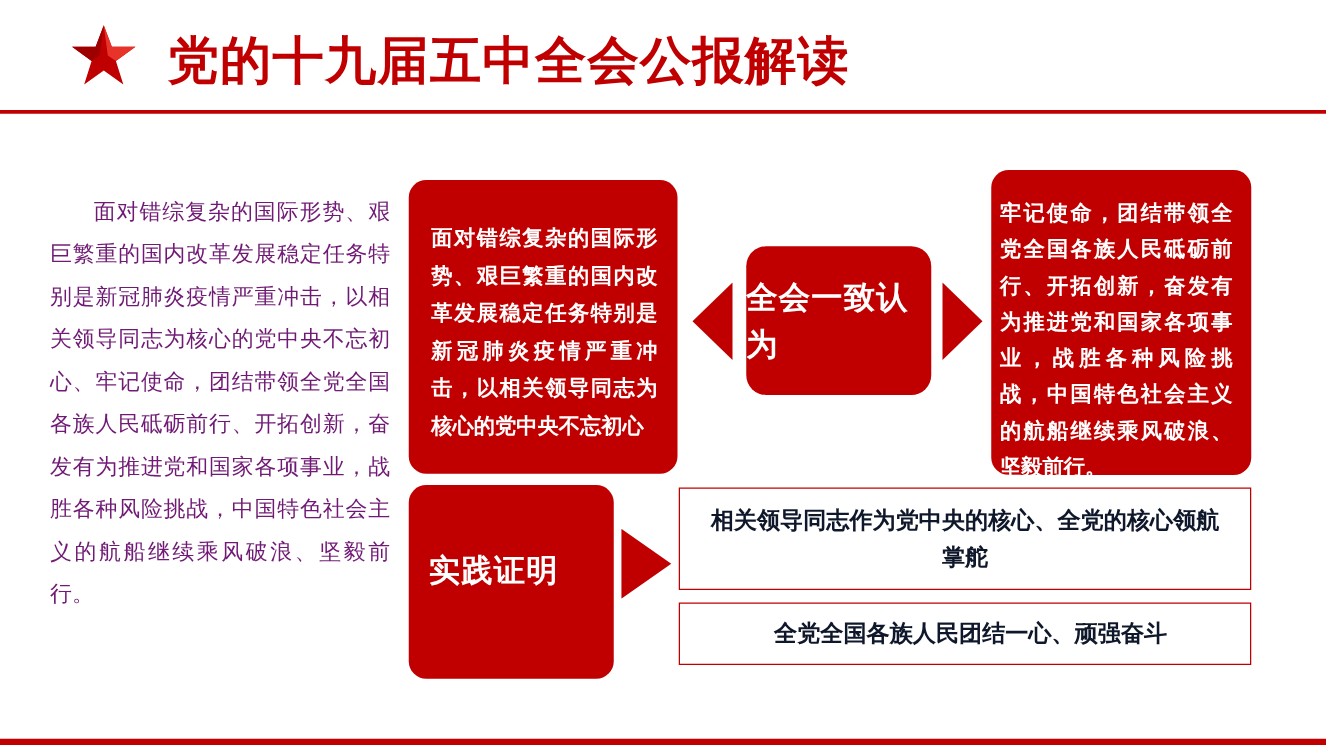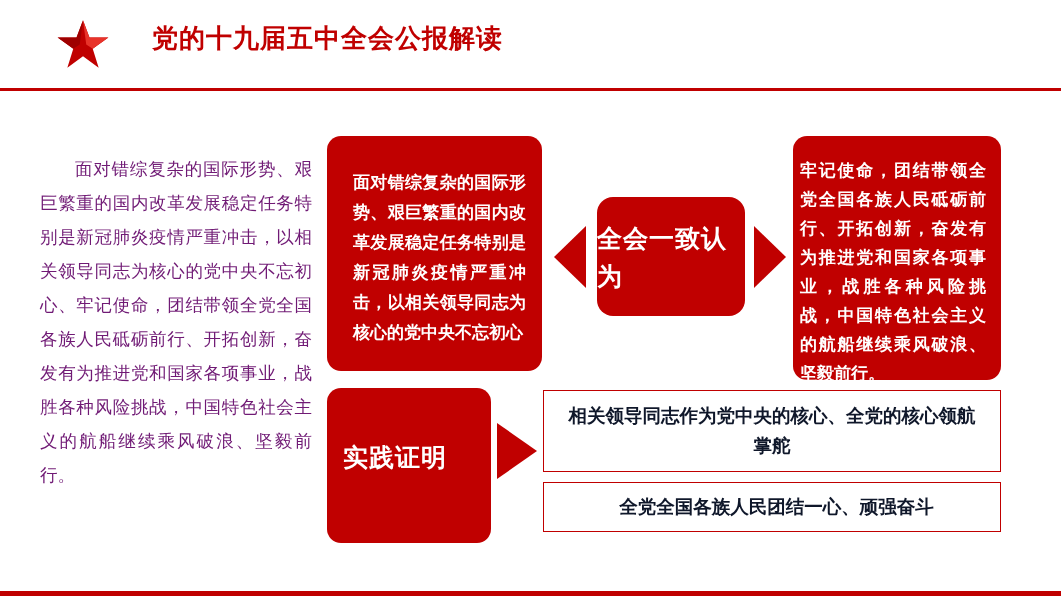--- a/index.html
+++ b/index.html
@@ -30,26 +30,25 @@
     position: absolute;
     left: 56px;
     top: 19px;
     width: 54px;
     height: 52px;
   }
   .header-title {
     position: absolute;
     left: 134px;
     top: 21px;
-    font-size: 26px;
+    font-size: 41px;
     font-weight: bold;
     color: #c00000;
     letter-spacing: 1px;
     white-space: nowrap;
-    margin-left: 18px;
   }
   .header-rule {
     position: absolute;
     left: 0;
     top: 88px;
     width: 1061px;
     height: 3px;
     background: #c00000;
   }
 
@@ -71,24 +70,24 @@
   .red-box {
     position: absolute;
     background: #c00000;
     border-radius: 14px;
     color: #ffffff;
     font-weight: bold;
     box-sizing: border-box;
   }
   .box-a {
     left: 327px;
-    top: 136px;
+    top: 144px;
     width: 215px;
     height: 235px;
-    padding: 32px 16px 0 26px;
+    padding: 32px 16px 0 18px;
     font-size: 17px;
     line-height: 30px;
     text-align: justify;
   }
   .box-center {
     left: 597px;
     top: 197px;
     width: 148px;
     height: 119px;
     border-radius: 16px;

